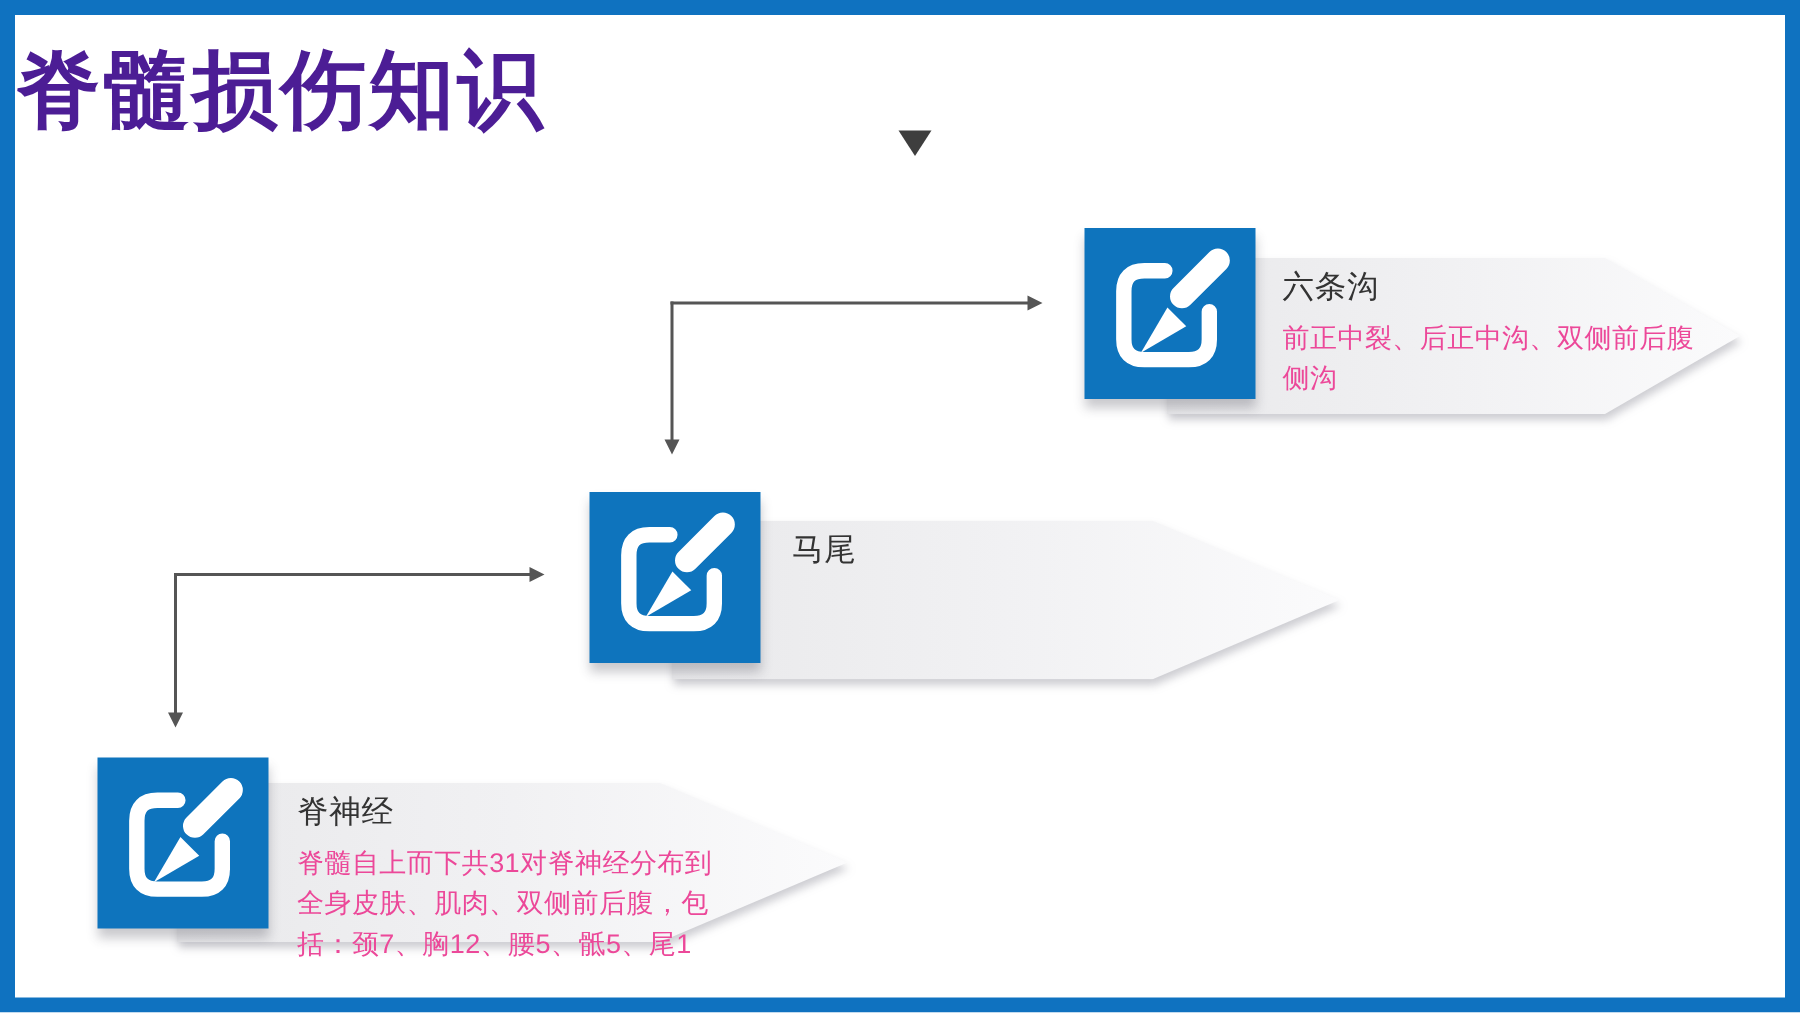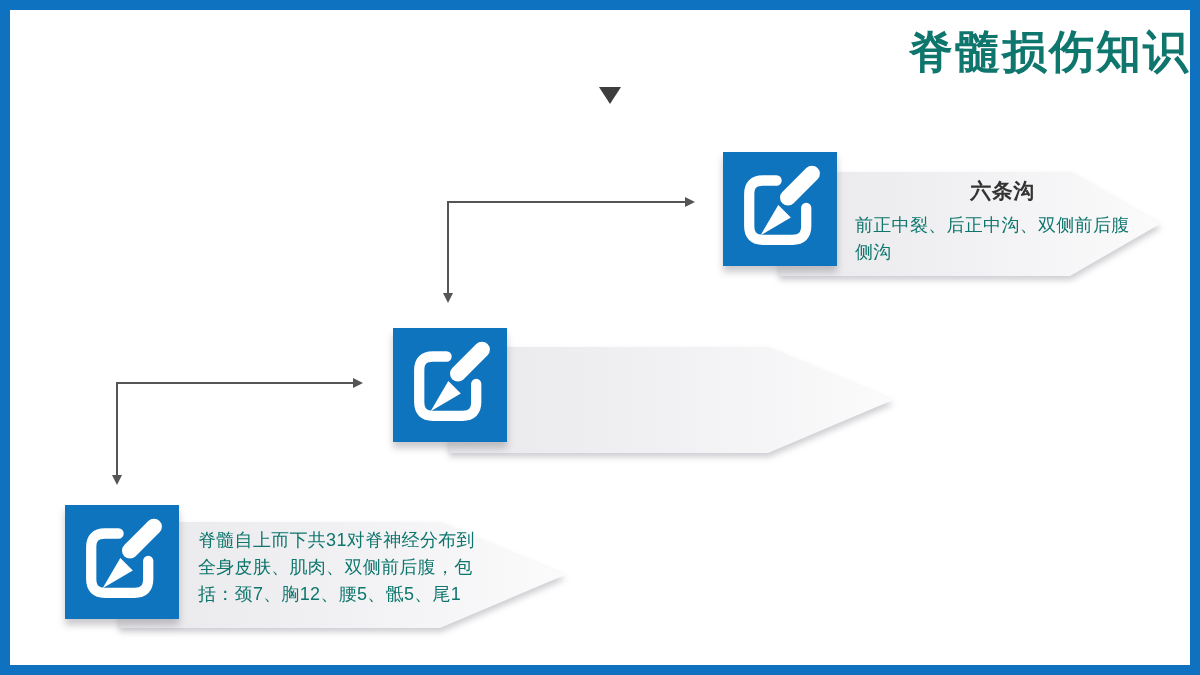--- a/index.html
+++ b/index.html
@@ -4,21 +4,21 @@
 <style>
   html,body { margin:0; padding:0; background:#ffffff; }
   .slide {
     position:relative; width:1200px; height:675px; box-sizing:border-box;
     border:10px solid #0f72c0; background:#ffffff; overflow:hidden;
     font-family:"Liberation Sans","DejaVu Sans",sans-serif;
   }
   
   .title {
     position:absolute; top:12px; left:0; width:100%; margin:0;
-    text-align:right; font-size:45px; font-weight:900; color:#0f766e;
+    text-align:left; font-size:57px; font-weight:900; color:#4c1d95;
     letter-spacing:2px;
   }
   .title-triangle {
     position:absolute; top:77px; left:589px; width:0; height:0;
     border-left:11px solid transparent; border-right:11px solid transparent;
     border-top:17px solid #3e3e3e;
   }
   
   .connector {
     position:absolute;
@@ -55,26 +55,25 @@
   .icon-a { left:713px; top:142px; }
   .icon-b { left:383px; top:318px; }
   .icon-c { left:55px;  top:495px; }
   .icon-tile svg { width:100%; height:100%; display:block; }
   
   .textblock { position:absolute; }
   .text-a { left:845px; top:167px; width:295px; }
   .text-b { left:518px; top:342px; width:332px; }
   .text-c { left:188px; top:517px; width:332px; }
   .textblock h3 {
-    margin:0 0 7px 0; font-size:21px; font-weight:700; color:#333333;
+    margin:0 0 7px 0; font-size:21px; font-weight:400; color:#333333;
     letter-spacing:0.5px;
-    text-align:center;
   }
   .textblock p {
-    margin:0; font-size:18px; line-height:27px; color:#0f766e;
+    margin:0; font-size:18px; line-height:27px; color:#ec4899;
     white-space:pre-line; letter-spacing:0.3px;
   }
 </style>
 </head>
 <body>
 
 <div class="slide">
 
   <h1 class="title">脊髓损伤知识</h1>
   <div class="title-triangle"></div>
@@ -112,34 +111,36 @@
       <div class="banner banner-b"></div>
     </div>
     <div class="icon-tile icon-b">
       <svg viewBox="0 0 100 100">
         <path d="M47 25 H35 Q23 25 23 37 V65 Q23 77 35 77 H61 Q73 77 73 65 V49" fill="none" stroke="#ffffff" stroke-width="9" stroke-linecap="round"></path>
         <line x1="78" y1="19" x2="57" y2="40" stroke="#ffffff" stroke-width="14" stroke-linecap="round"></line>
         <polygon points="48.5,46.5 59.5,57.5 33,73" fill="#ffffff"></polygon>
       </svg>
     </div>
     <div class="textblock text-b">
+      <h3>马尾</h3>
     </div>
   </div>
 
   <div>
     <div class="banner-wrap bw-c">
       <div class="banner banner-c"></div>
     </div>
     <div class="icon-tile icon-c">
       <svg viewBox="0 0 100 100">
         <path d="M47 25 H35 Q23 25 23 37 V65 Q23 77 35 77 H61 Q73 77 73 65 V49" fill="none" stroke="#ffffff" stroke-width="9" stroke-linecap="round"></path>
         <line x1="78" y1="19" x2="57" y2="40" stroke="#ffffff" stroke-width="14" stroke-linecap="round"></line>
         <polygon points="48.5,46.5 59.5,57.5 33,73" fill="#ffffff"></polygon>
       </svg>
     </div>
     <div class="textblock text-c">
+      <h3>脊神经</h3>
       <p>脊髓自上而下共31对脊神经分布到
 全身皮肤、肌肉、双侧前后腹，包
 括：颈7、胸12、腰5、骶5、尾1</p>
     </div>
   </div>
 
 </div>
 
 </body></html>

